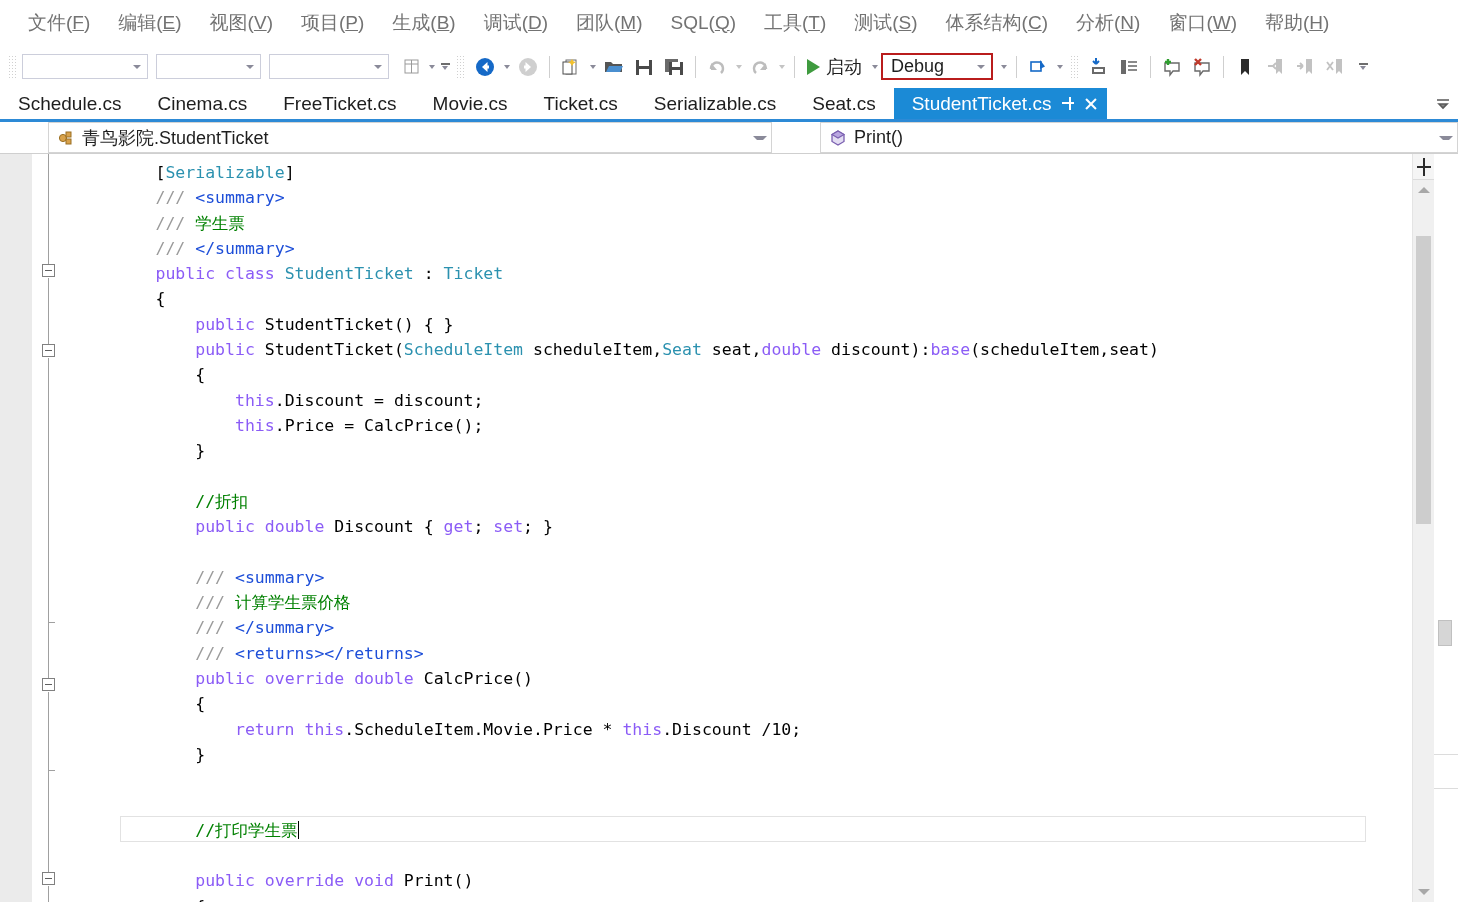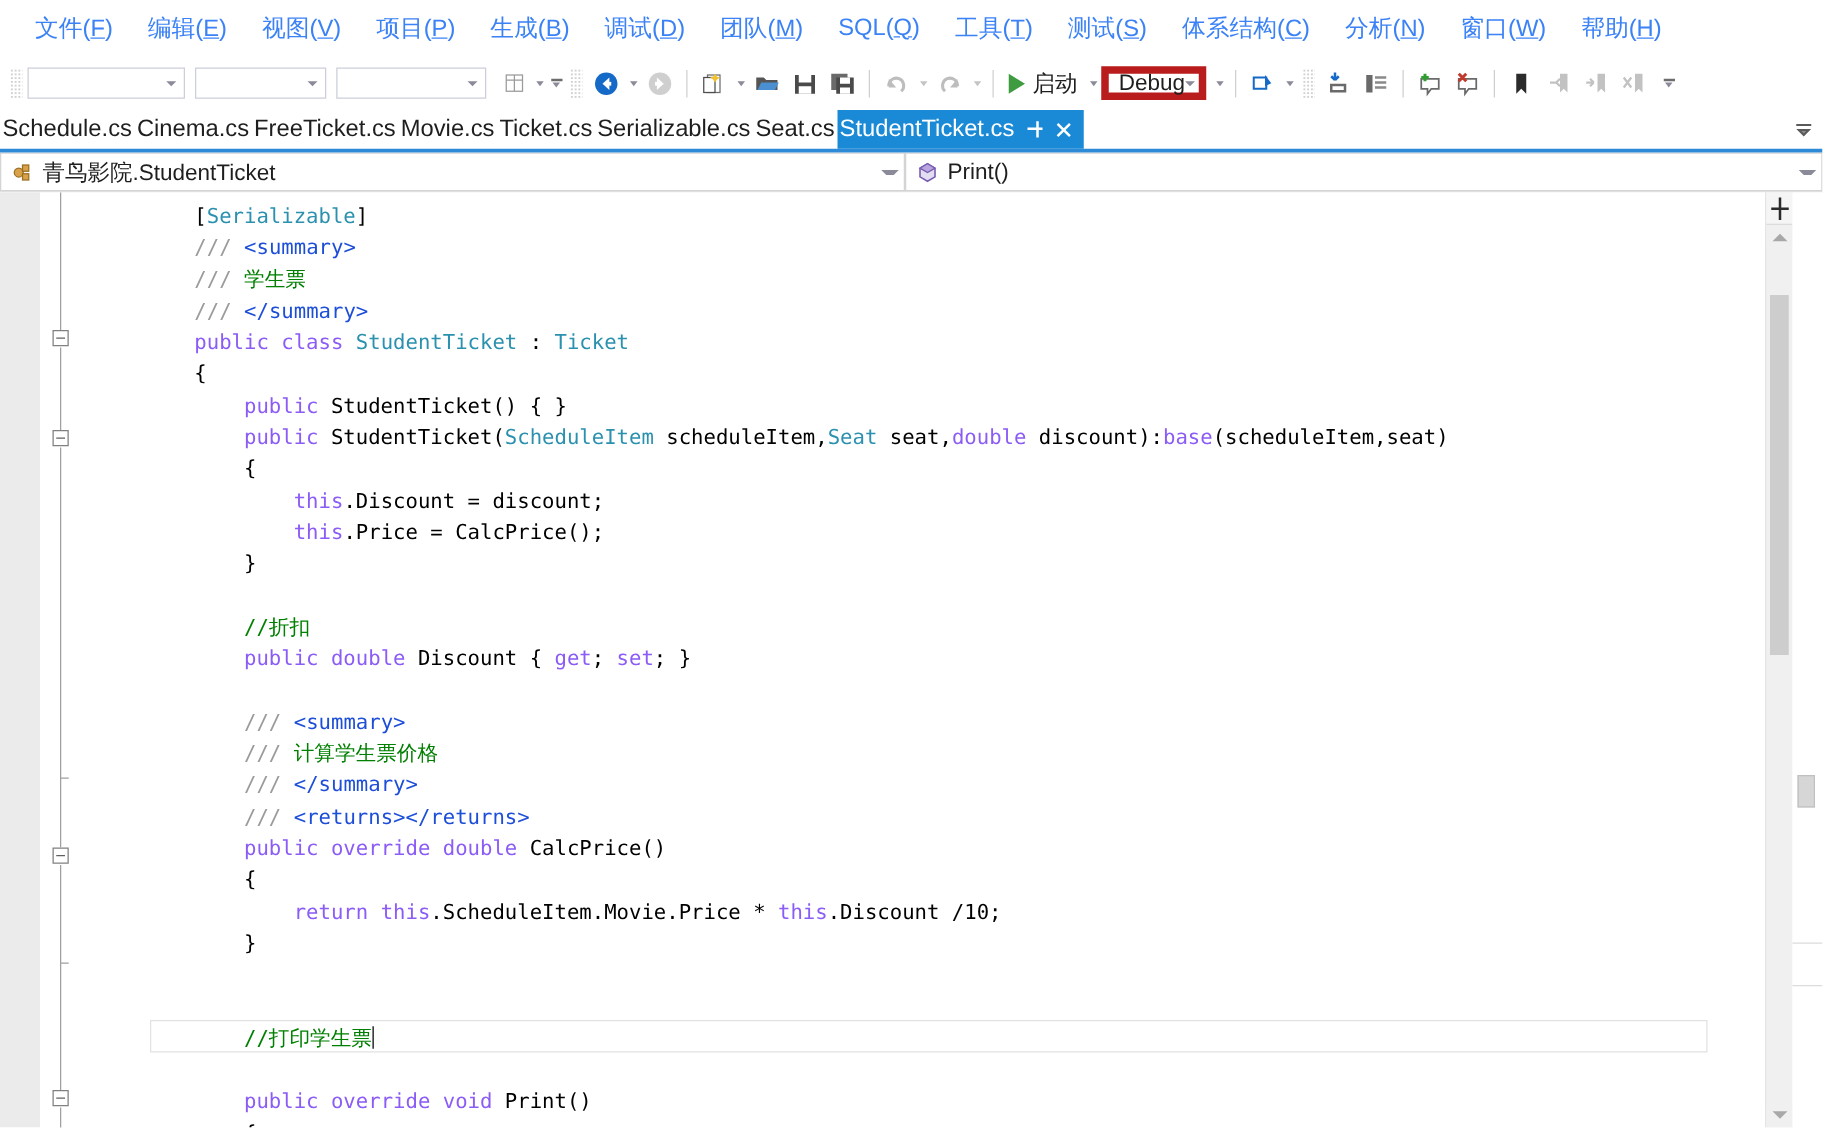--- a/index.html
+++ b/index.html
@@ -23,21 +23,21 @@
     height: 46px;
     flex: 0 0 46px;
     display: flex;
     align-items: center;
     padding-left: 14px;
     background: #ffffff;
     border-bottom: 1px solid #ffffff;
   }
   .menu-item {
     font-size: 19px;
-    color: #3b82f6;
+    color: #737373;
     padding: 4px 14px 4px 14px;
     white-space: nowrap;
     cursor: default;
     letter-spacing: 0px;
   }
   .menu-item .mn { text-decoration: underline; }
 
   
   .toolbar {
     height: 42px;
@@ -113,43 +113,43 @@
     height: 30px; padding: 0 6px;
   }
   .start-label { font-size: 18px; color: #1e1e1e; }
   .tri-right {
     width: 0; height: 0;
     border-top: 8px solid transparent;
     border-bottom: 8px solid transparent;
     border-left: 13px solid #3f9b3f;
   }
   .config-combo {
-    width: 84px; height: 27px;
-    border: 6px solid #b91c1c;
+    width: 112px; height: 27px;
+    border: 2px solid #b91c1c;
     background: #fff;
     display: flex; align-items: center;
     justify-content: space-between;
     padding: 0 6px 0 8px;
     margin-right: 4px;
   }
   .config-combo span { font-size: 18px; color: #1e1e1e; }
 
   
   .tabbar {
     height: 34px;
     flex: 0 0 34px;
     display: flex;
     align-items: stretch;
     background: #ffffff;
     border-bottom: 3px solid #2d8ad6;
     position: relative;
   }
   .tab {
     display: flex; align-items: center;
-    padding: 0 2px;
+    padding: 0 18px;
     font-size: 19px;
     color: #1e1e1e;
     white-space: nowrap;
     cursor: default;
   }
   .tab.active {
     background: #1b8ad6;
     color: #ffffff;
     padding-right: 8px;
   }
@@ -195,20 +195,21 @@
     background: #ffffff;
     border-bottom: 1px solid #cfcfcf;
   }
   .nav-combo {
     display: flex; align-items: center;
     height: 100%;
     border: 1px solid #d4d4d4;
     background: #ffffff;
     padding: 0 4px 0 8px;
     gap: 7px;
+    margin-left: 48px;
   }
   .nav-combo.left { width: 724px; }
   .nav-combo.right { flex: 1; }
   .nav-text {
     font-size: 18px; color: #1e1e1e;
     white-space: nowrap;
     flex: 1;
     overflow: hidden;
   }
   .nav-arrow { padding-right: 6px; }

